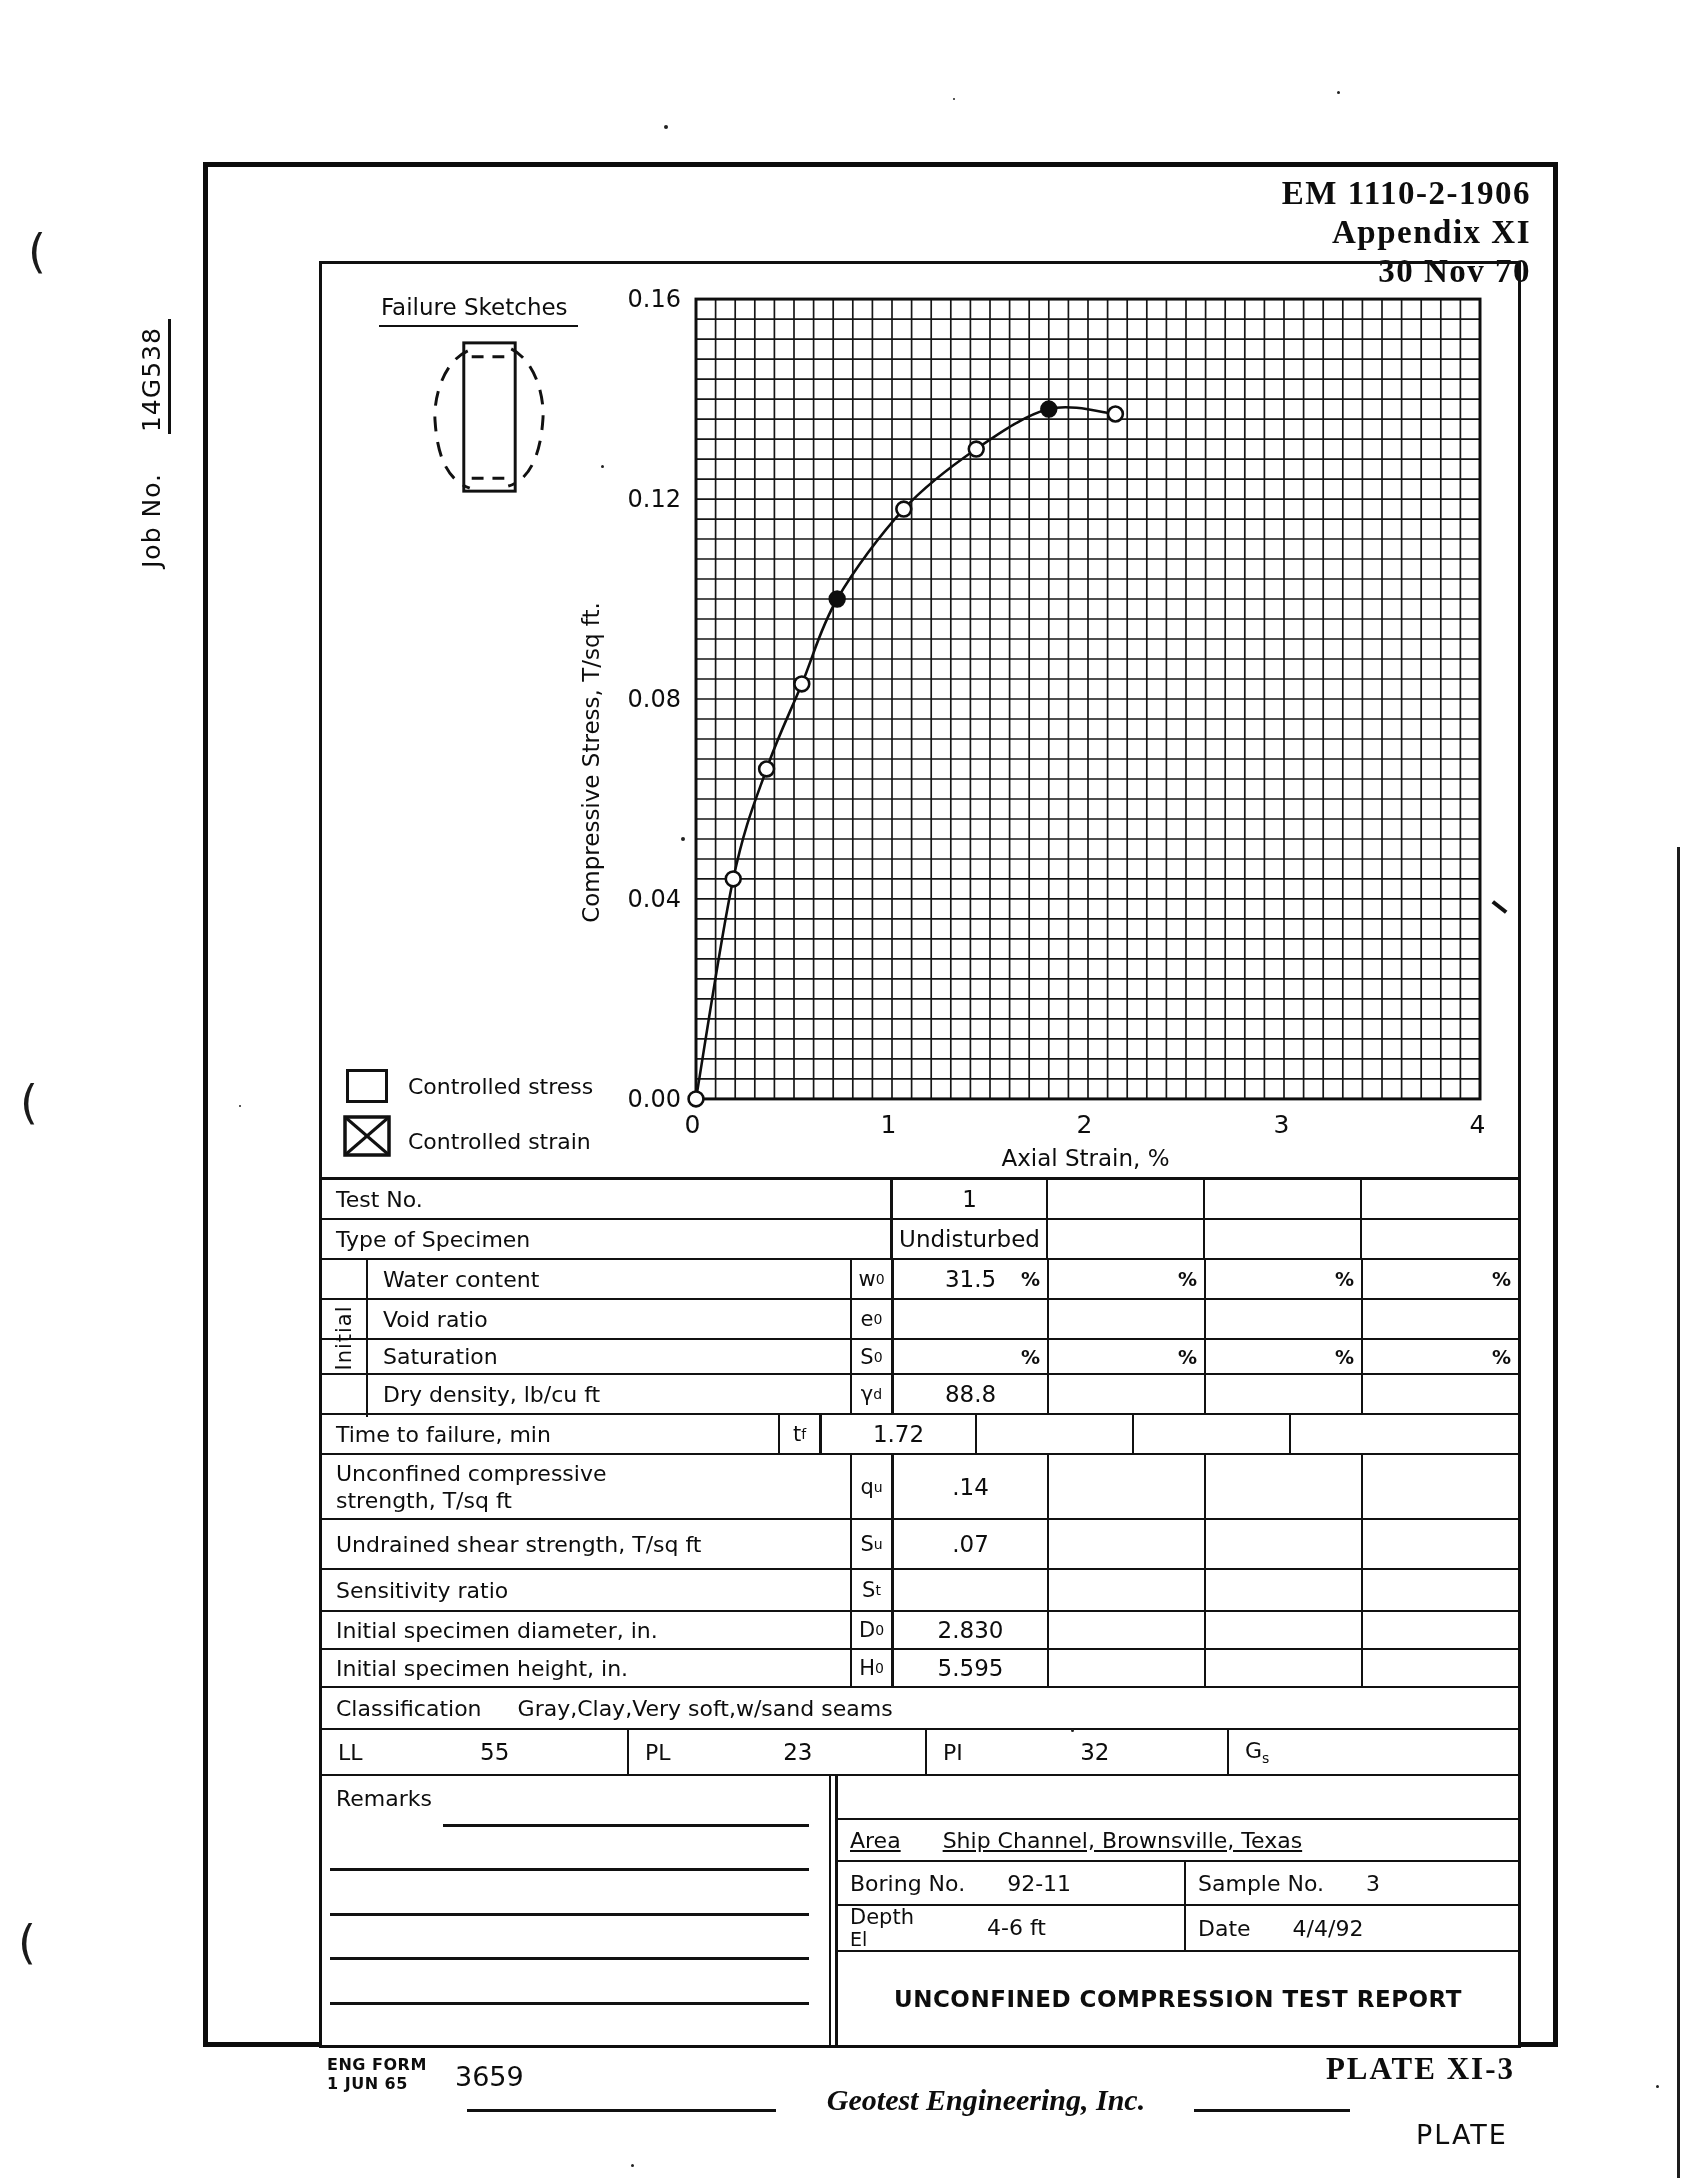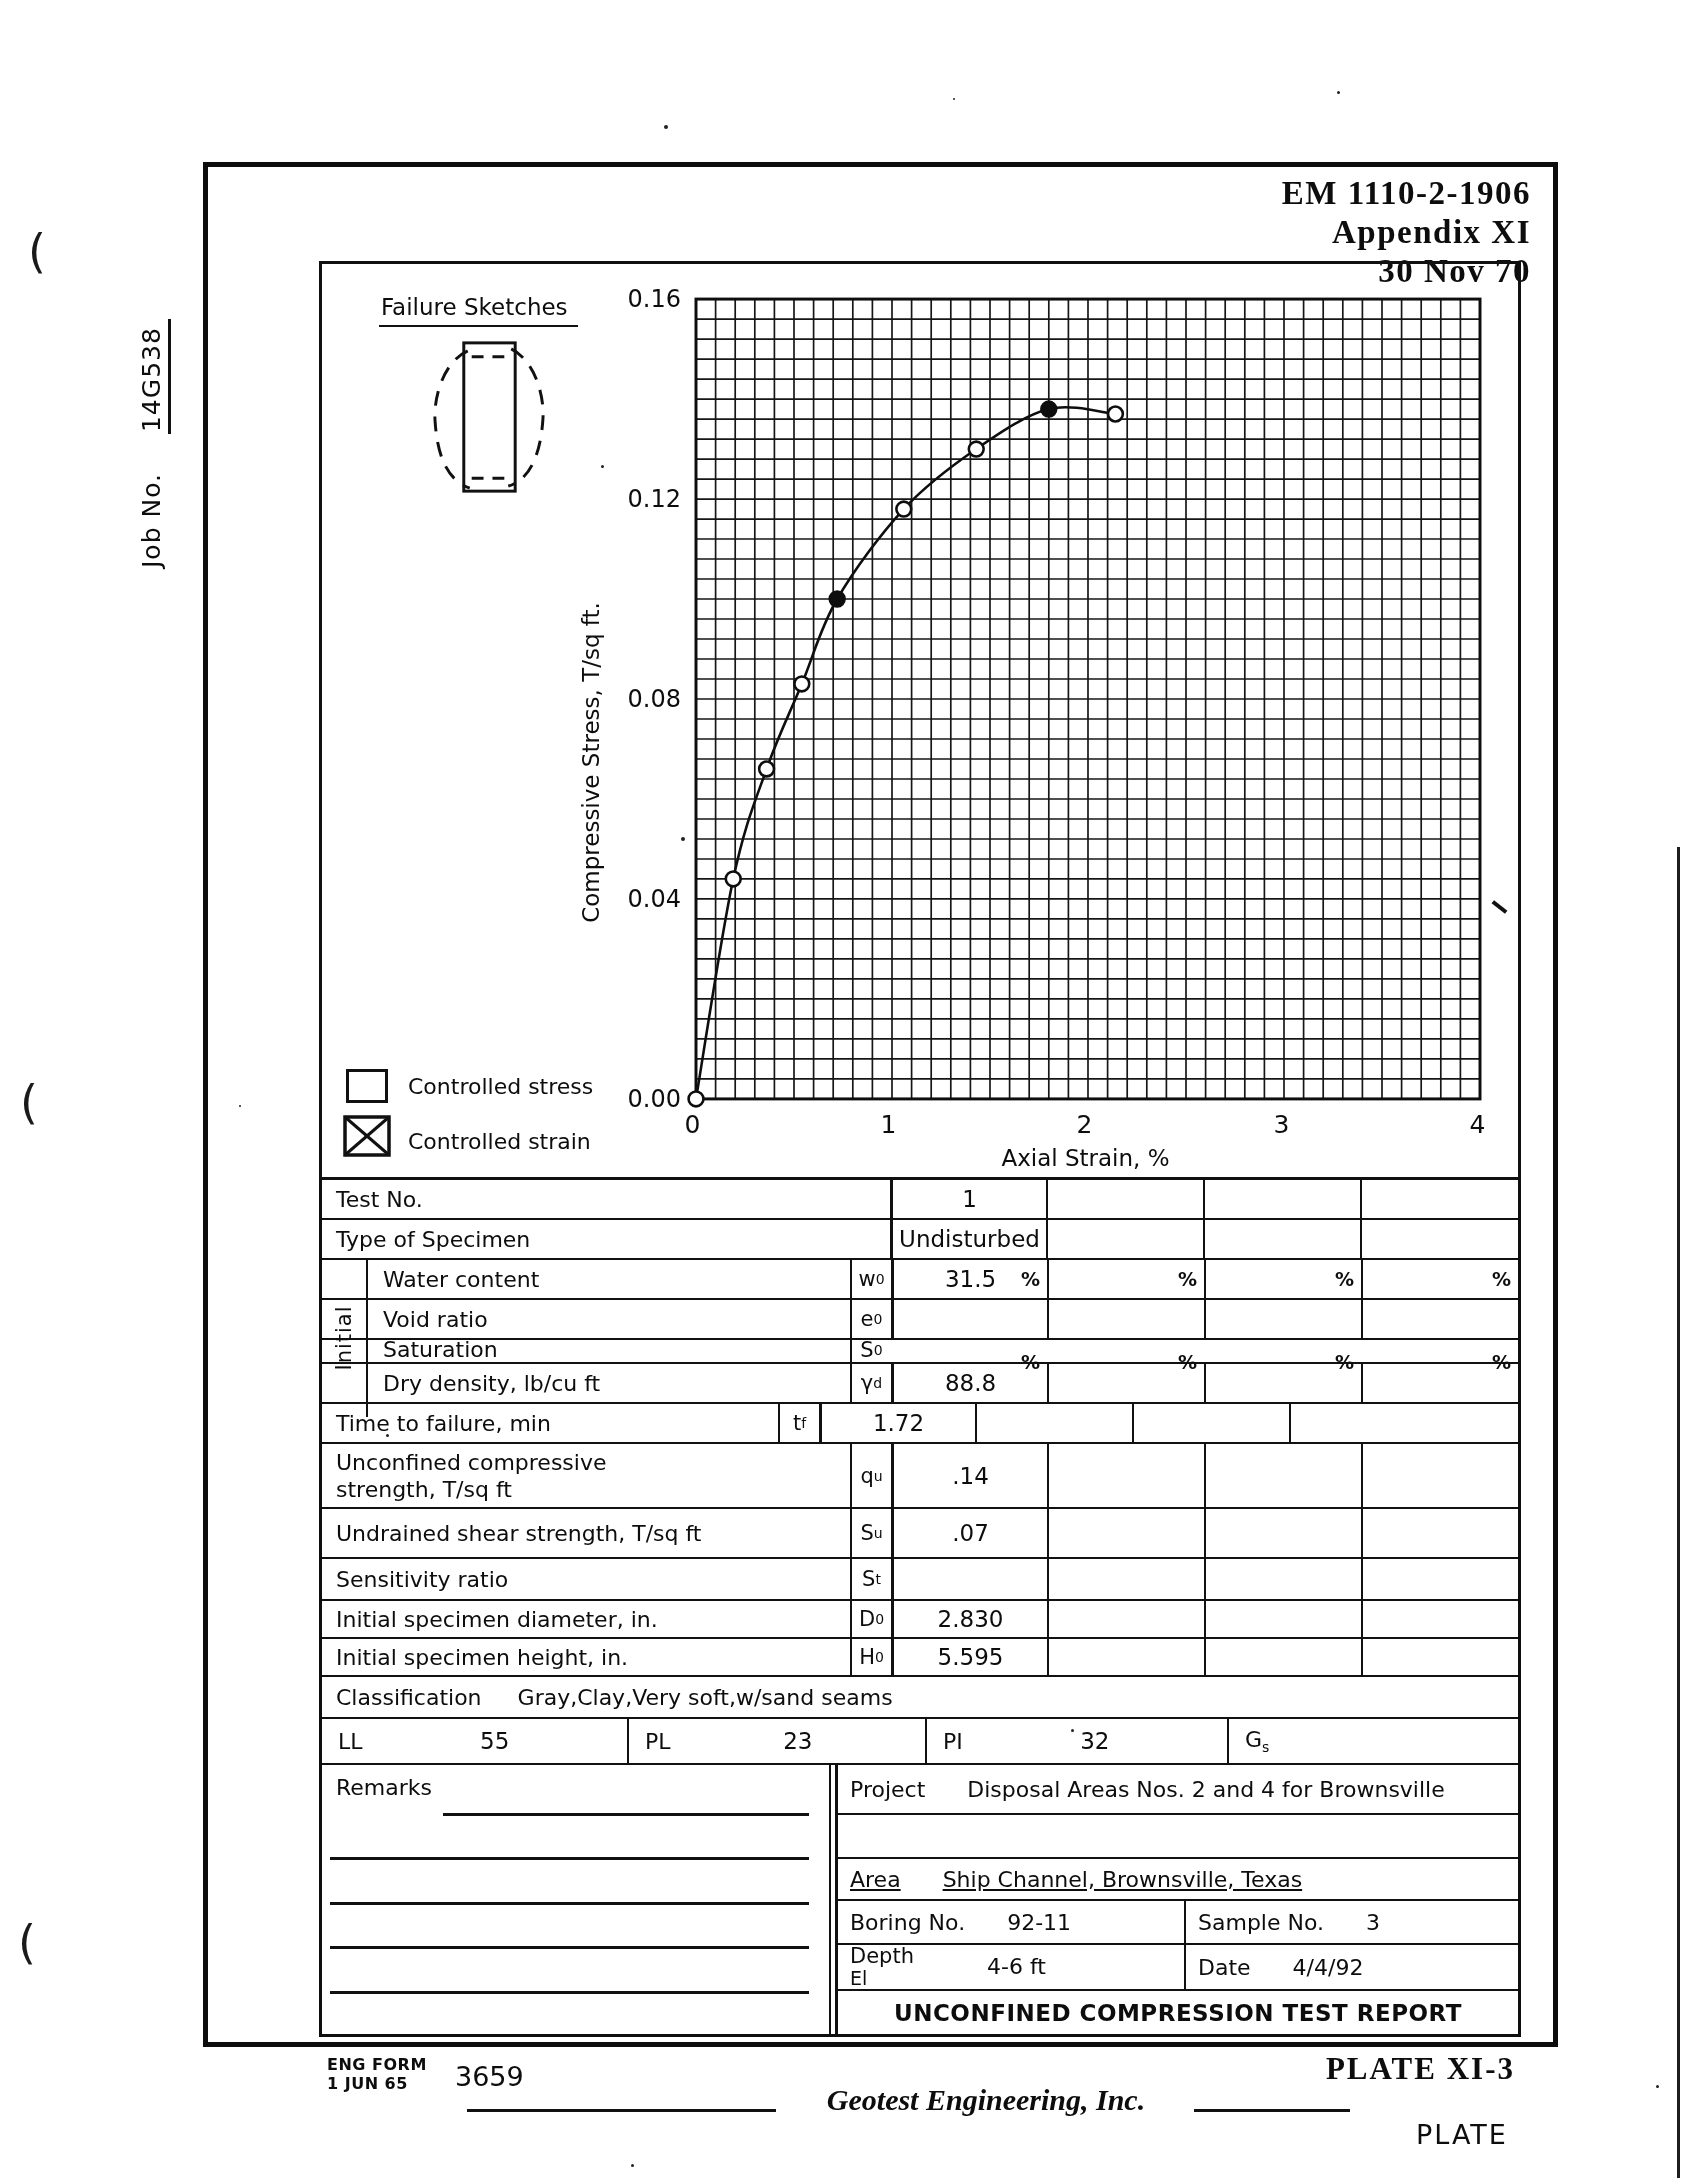--- a/index.html
+++ b/index.html
@@ -222,21 +222,21 @@
         <div class="c-label indent" style="width: 528px;">Void ratio</div>
         <div class="c-sym">
           <span>e</span>
           <sub>0</sub>
         </div>
         <div class="c-val first" style="width: 156px;"></div>
         <div class="c-val rest" style="width: 157px;"></div>
         <div class="c-val rest" style="width: 157px;"></div>
         <div class="c-val rest" style="flex: 1 1 0%;"></div>
       </div>
-      <div class="trow" style="height: 24px; align-items: flex-end;">
+      <div class="trow" style="height: 35px;">
         <div class="c-label indent" style="width: 528px;">Saturation</div>
         <div class="c-sym">
           <span>S</span>
           <sub>0</sub>
         </div>
         <div class="c-val first" style="width: 156px;">
           <span class="pct">%</span>
         </div>
         <div class="c-val rest" style="width: 157px;">
           <span class="pct">%</span>
@@ -369,24 +369,20 @@
         <div class="remarks-box">
           <div class="remarks-label">Remarks</div>
           <div class="rline" style="left: 121px; width: 366px; top: 48px;"></div>
           <div class="rline" style="left: 8px; width: 479px; top: 92px;"></div>
           <div class="rline" style="left: 8px; width: 479px; top: 137px;"></div>
           <div class="rline" style="left: 8px; width: 479px; top: 181px;"></div>
           <div class="rline" style="left: 8px; width: 479px; top: 226px;"></div>
         </div>
         <div class="gap-strip"></div>
         <div class="project-box">
-          <div class="prow" style="height: 50px;">
-            <span class="plabel">Project</span>
-            <span class="pvalue">Disposal Areas Nos. 2 and 4 for Brownsville</span>
-          </div>
           <div class="prow" style="height: 44px;"></div>
           <div class="prow" style="height: 42px; text-decoration: underline;">
             <span class="plabel">Area</span>
             <span class="pvalue">Ship Channel, Brownsville, Texas</span>
           </div>
           <div class="prow" style="height: 44px;">
             <div class="pcell-l">
               <span class="plabel">Boring No.</span>
               <span class="pvalue">92-11</span>
             </div>

